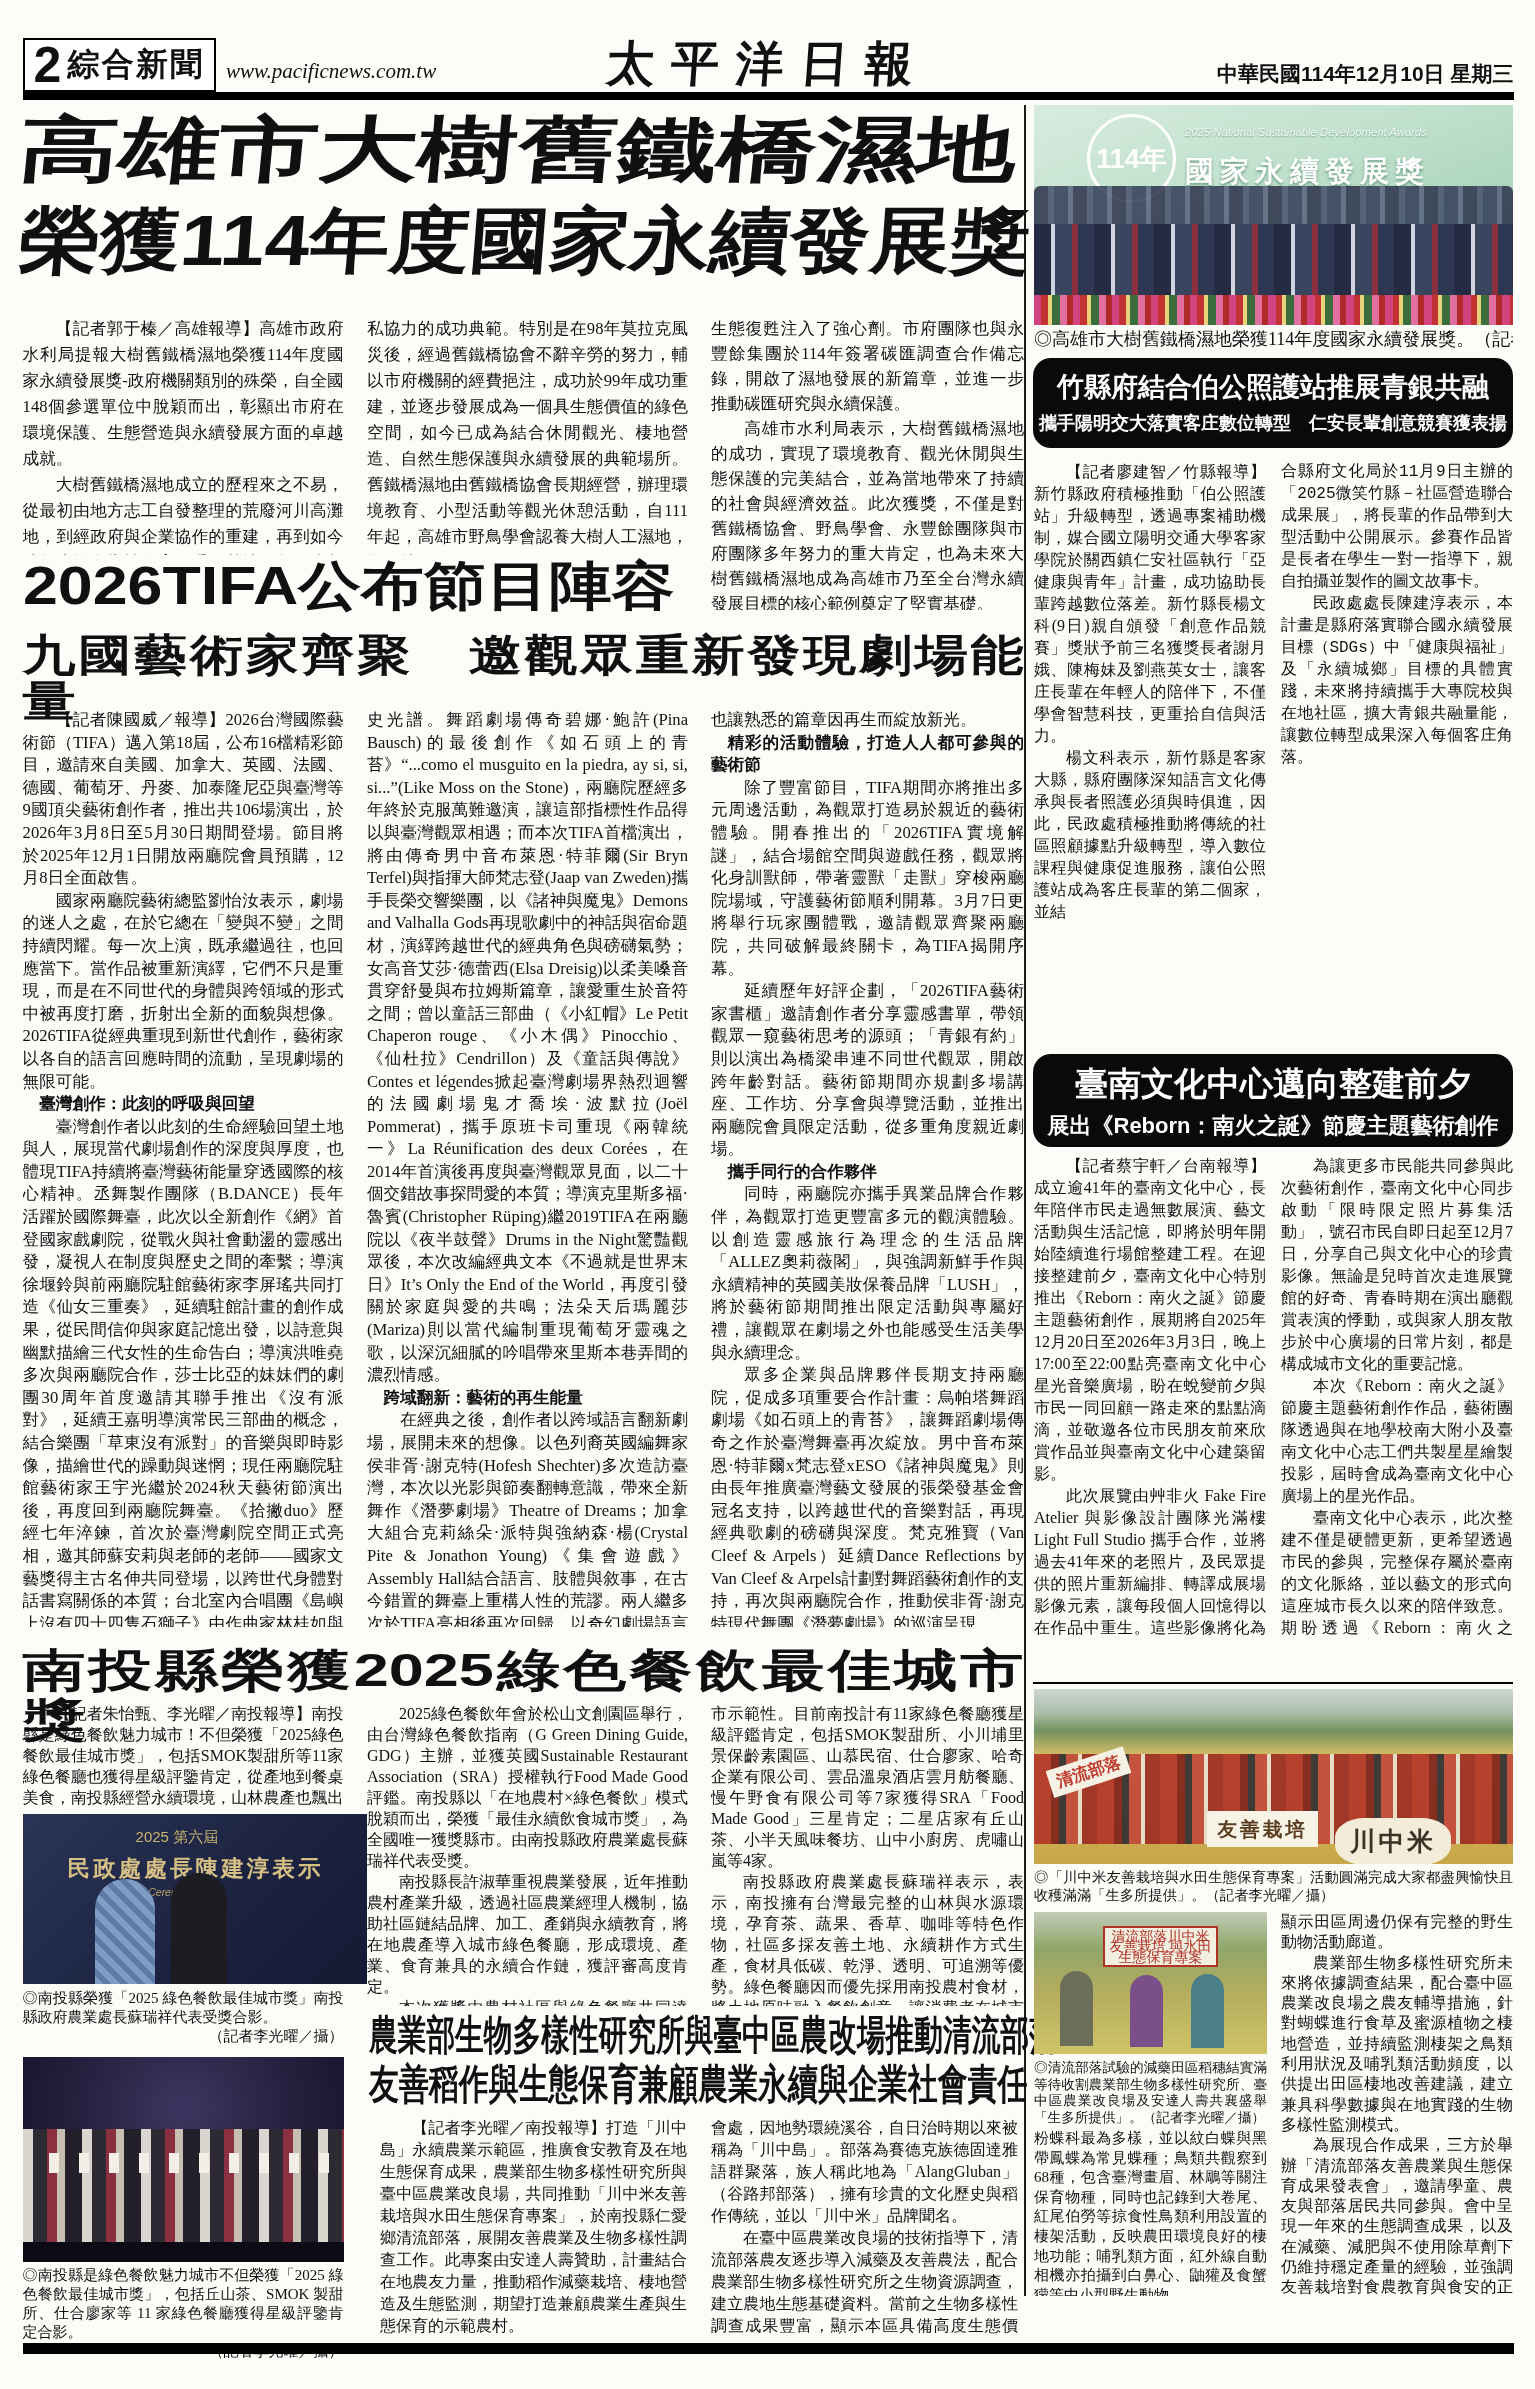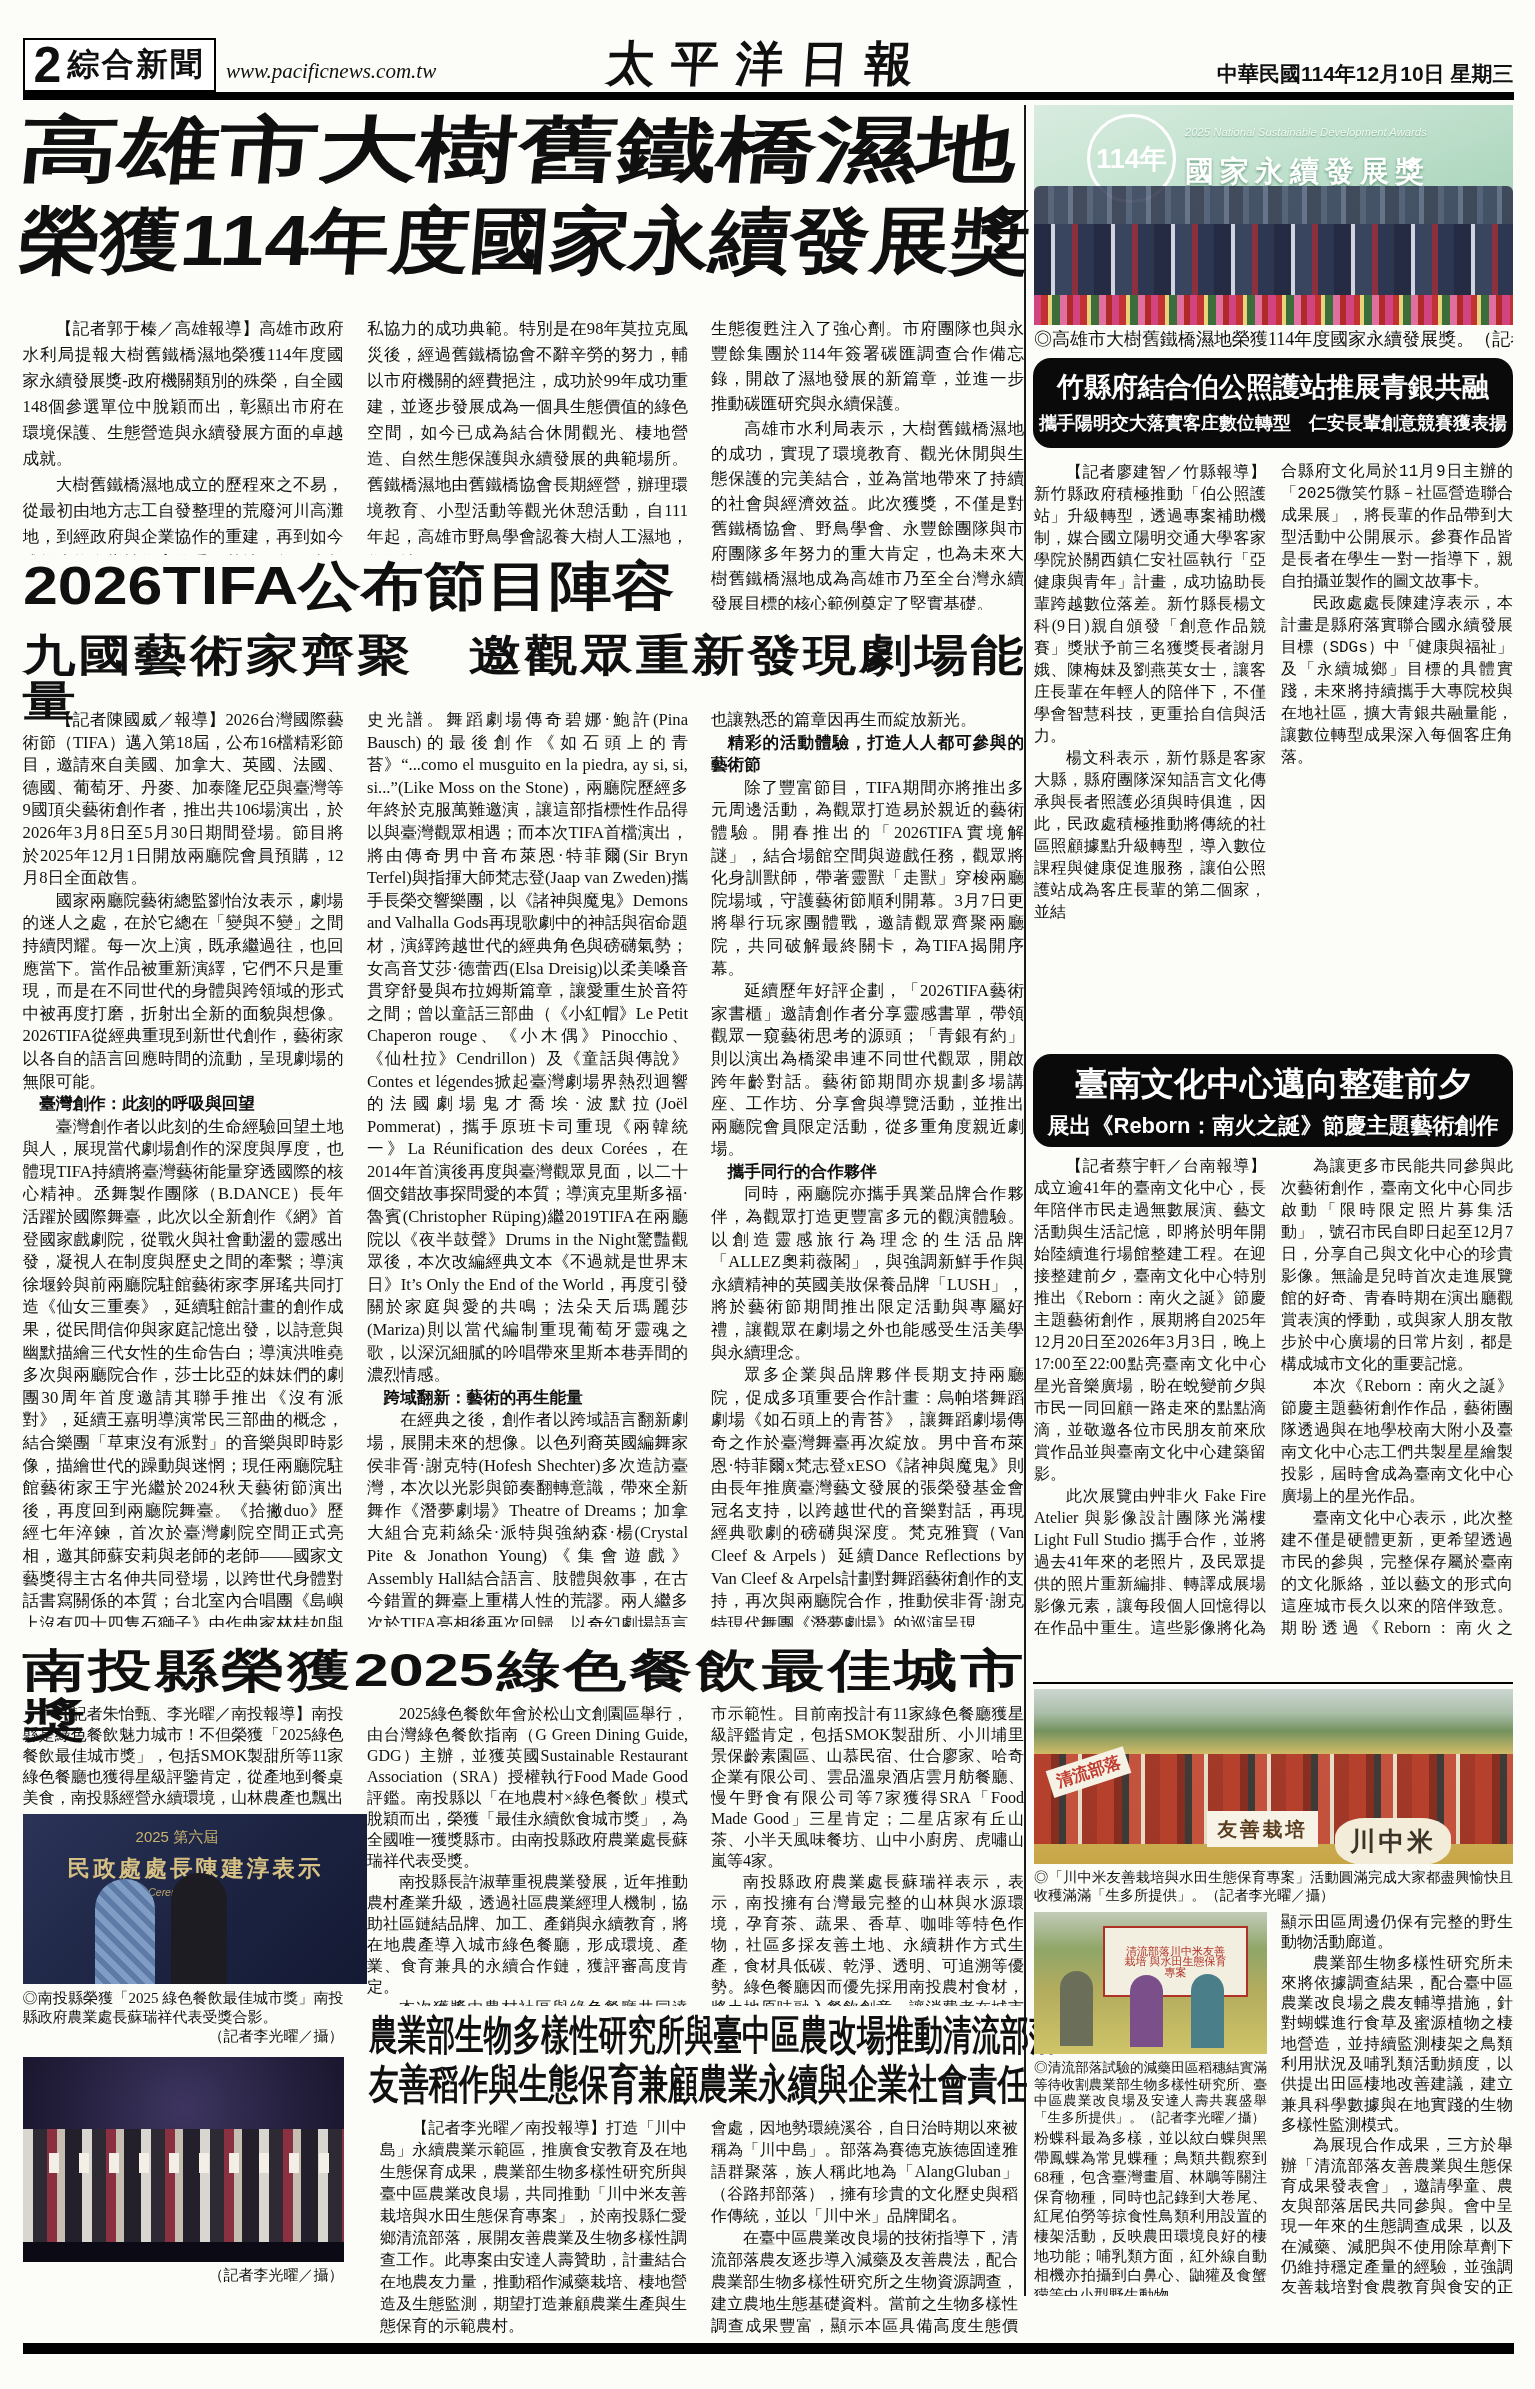--- a/index.html
+++ b/index.html
@@ -155,20 +155,21 @@
     <span>◎南投縣榮獲「2025 綠色餐飲最佳城市獎」南投縣政府農業處長蘇瑞祥代表受獎合影。</span>
     <div class="credit">（記者李光曜／攝）</div>
   </div>
 
   <div class="photo" style="left:22.6px;top:2057px;width:321px;height:205px;background:radial-gradient(circle at 50% 25%,#3d3560 0%,#221d3a 55%,#120f22 100%);">
     <div class="abs" style="left:0;top:72px;width:321px;height:113px;background:repeating-linear-gradient(90deg,#d9d5cf 0 9.8px,#2e2a33 9.8px 24px,#8a3040 24px 34px,#c7beb2 34px 42px,#23202c 42px 59px);"></div>
     <div class="abs" style="left:6px;top:96px;width:309px;height:19.6px;background:repeating-linear-gradient(90deg,transparent 0 19.6px,#f3efe6 19.6px 30px);"></div>
     <div class="abs" style="left:0;top:185px;width:321px;height:19.6px;background:#0c0a14;"></div>
   </div>
   <div class="abs caption" style="left:22.6px;top:2266px;width:321px;">
+    <span>◎南投縣是綠色餐飲魅力城市不但榮獲「2025 綠色餐飲最佳城市獎」，包括丘山茶、SMOK 製甜所、仕合廖家等 11 家綠色餐廳獲得星級評鑒肯定合影。</span>
     <div class="credit">（記者李光曜／攝）</div>
   </div>
 
   <div class="abs flat sans" style="left:369px;top:2015px;font-size:41px;transform:scale(.7,1);">農業部生物多樣性研究所與臺中區農改場推動清流部落</div>
   <div class="abs flat sans" style="left:369px;top:2064px;font-size:41px;transform:scale(.73,1);">友善稻作與生態保育兼顧農業永續與企業社會責任</div>
   <div class="abs col ag-col" style="left:380px;top:2117px;width:307px;height:220px;">
     <p>【記者李光曜／南投報導】打造「川中島」永續農業示範區，推廣食安教育及在地生態保育成果，農業部生物多樣性研究所與臺中區農業改良場，共同推動「川中米友善栽培與水田生態保育專案」，於南投縣仁愛鄉清流部落，展開友善農業及生物多樣性調查工作。此專案由安達人壽贊助，計畫結合在地農友力量，推動稻作減藥栽培、棲地營造及生態監測，期望打造兼顧農業生產與生態保育的示範農村。</p>
     <p>清流部落位於北港溪、眉原溪與阿比斯溪交</p>
   </div>
   <div class="abs col ag-col" style="left:711px;top:2117px;width:307px;height:220px;">
@@ -180,21 +181,21 @@
 
   <div class="photo" style="left:1034px;top:1689px;width:479px;height:175px;background:linear-gradient(180deg,#ccd6d2 0%,#a9bda7 14%,#74925f 24%,#d6bd66 38%,#c7a647 100%);">
     <div class="abs" style="left:0;top:65px;width:479px;height:90px;background:repeating-linear-gradient(90deg,#b23327 0 16.6px,#7e1f1a 16.6px 25px,#2e2d33 25px 32px,#c2473a 32px 44px,#e8e2d2 44px 48px,#9c2a22 48px 63px);opacity:.9;"></div>
     <div class="abs sans" style="left:13.6px;top:69px;padding:3px 7.5px;background:#f5f1e4;color:#c03a2e;font-weight:900;font-size:16.6px;transform:rotate(-18deg);">清流部落</div>
     <div class="abs sans" style="left:173px;top:122px;padding:4.5px 10.5px;background:#f7f3e6;color:#5a3d20;font-weight:900;font-size:19.6px;letter-spacing:3px;">友善栽培</div>
     <div class="abs sans" style="left:301px;top:129px;padding:6px 15px;background:#f3ecd8;color:#3a3327;font-weight:900;font-size:25.6px;border-radius:30px/19.6px;letter-spacing:3px;">川中米</div>
   </div>
   <div class="abs caption" style="left:1034px;top:1868px;width:479px;font-size:14.3px;line-height:18px;">◎「川中米友善栽培與水田生態保育專案」活動圓滿完成大家都盡興愉快且收穫滿滿「生多所提供」。（記者李光曜／攝）</div>
 
   <div class="photo" style="left:1034px;top:1912px;width:233px;height:142px;background:linear-gradient(180deg,#c2cbb8 0%,#8fa668 26%,#b3ac5e 55%,#cfc468 100%);">
-    <div class="abs sans" style="left:69px;top:13.6px;width:105px;padding:18px;background:#f2eee0;border:2.3px solid #b03226;color:#b03226;font-size:11px;line-height:10.5px;text-align:center;">清流部落川中米友善栽培 與水田生態保育專案</div>
+    <div class="abs sans" style="left:69px;top:13.6px;width:105px;padding:3px;background:#f2eee0;border:2.3px solid #b03226;color:#b03226;font-size:14px;line-height:10.5px;text-align:center;">清流部落川中米友善栽培 與水田生態保育專案</div>
     <div class="abs" style="left:25.6px;top:59px;width:33px;height:75px;border-radius:16.6px 16.6px 0 0;background:#6b6f5a;"></div>
     <div class="abs" style="left:96px;top:63px;width:33px;height:72px;border-radius:16.6px 16.6px 0 0;background:#7a4f8a;"></div>
     <div class="abs" style="left:157px;top:62px;width:33px;height:74px;border-radius:16.6px 16.6px 0 0;background:#4a7f8a;"></div>
   </div>
   <div class="abs caption" style="left:1034px;top:2060px;width:233px;font-size:13.6px;line-height:16.6px;">◎清流部落試驗的減藥田區稻穗結實滿等待收割農業部生物多樣性研究所、臺中區農業改良場及安達人壽共襄盛舉「生多所提供」。（記者李光曜／攝）</div>
   <div class="abs col" style="left:1034px;top:2129px;width:233px;height:167px;font-size:15px;line-height:19.6px;">
     <p class="cont">粉蝶科最為多樣，並以紋白蝶與黑帶鳳蝶為常見蝶種；鳥類共觀察到68種，包含臺灣畫眉、林鵰等關注保育物種，同時也記錄到大卷尾、紅尾伯勞等掠食性鳥類利用設置的棲架活動，反映農田環境良好的棲地功能；哺乳類方面，紅外線自動相機亦拍攝到白鼻心、鼬獾及食蟹獴等中小型野生動物，</p>
   </div>
   <div class="abs col" style="left:1281px;top:1912px;width:232px;height:385px;font-size:16px;line-height:20.3px;">
     <p class="cont">顯示田區周邊仍保有完整的野生動物活動廊道。</p>

